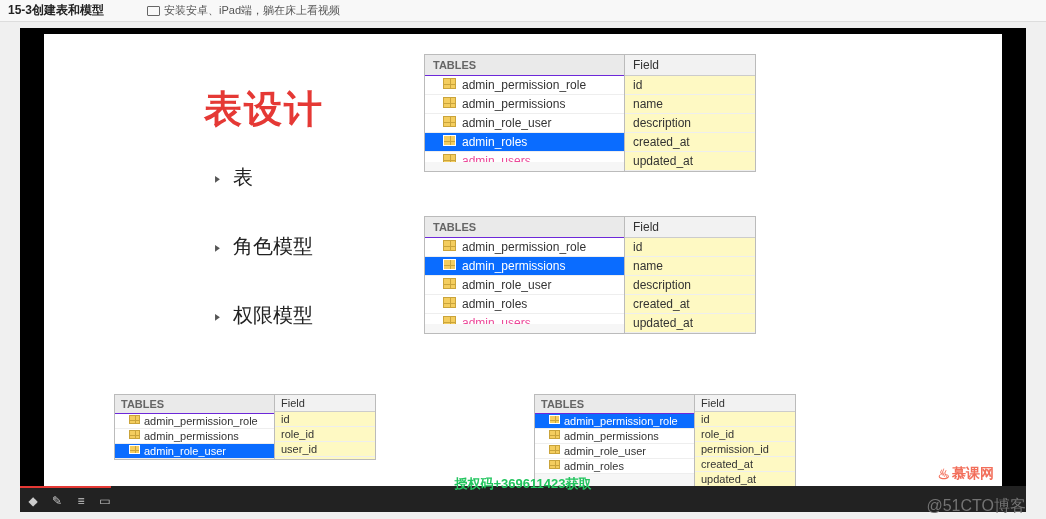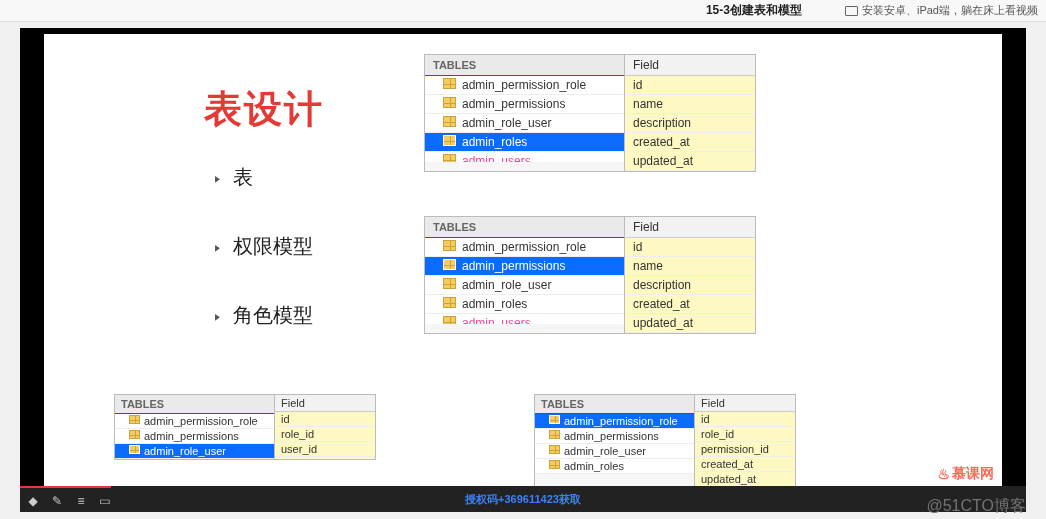--- a/index.html
+++ b/index.html
@@ -9,21 +9,21 @@
     background: #f0f0f0;
     font-family: Arial, "Microsoft YaHei", sans-serif;
     overflow: hidden;
     position: relative;
   }
   .top-bar {
     height: 22px;
     background: #f8f8f8;
     display: flex;
     align-items: center;
-    justify-content: flex-end;
+    justify-content: flex-start;
     padding: 0 8px;
     font-size: 12px;
     color: #222;
     font-weight: bold;
     border-bottom: 1px solid #ddd;
   }
   .top-right {
     font-weight: normal;
     font-size: 11px;
     color: #555;
@@ -176,24 +176,24 @@
     width: 14px; height: 14px;
     color: #ccc;
     font-size: 12px;
     display: flex;
     align-items: center;
     justify-content: center;
     cursor: pointer;
   }
   .auth-text {
     position: absolute;
-    left: 50%; bottom: 5px;
+    left: 50%; bottom: 19px;
     transform: translateX(-50%);
-    color: #3b82f6;
-    font-size: 11px;
+    color: #22c55e;
+    font-size: 13px;
     font-weight: bold;
   }
   .brand {
     position: absolute;
     right: 8px; bottom: 3px;
     font-size: 14px;
     font-weight: bold;
     color: #f26e5a;
     display: flex;
     align-items: center;
@@ -225,24 +225,24 @@
 
 <div class="video-frame">
   <div class="slide">
 
     <div class="slide-title">表设计</div>
     <ul class="bullets">
       <li>
           <span>表</span>
         </li>
       <li>
-          <span>权限模型</span>
+          <span>角色模型</span>
         </li>
       <li>
-          <span>角色模型</span>
+          <span>权限模型</span>
         </li>
     </ul>
 
     <div class="panel" style="left:380px; top:20px;">
       <div class="tables-col">
         <div class="tables-head">TABLES</div>
         <div class="table-row">
             <span class="tbicon"></span>
             <span>admin_permission_role</span>
           </div>

